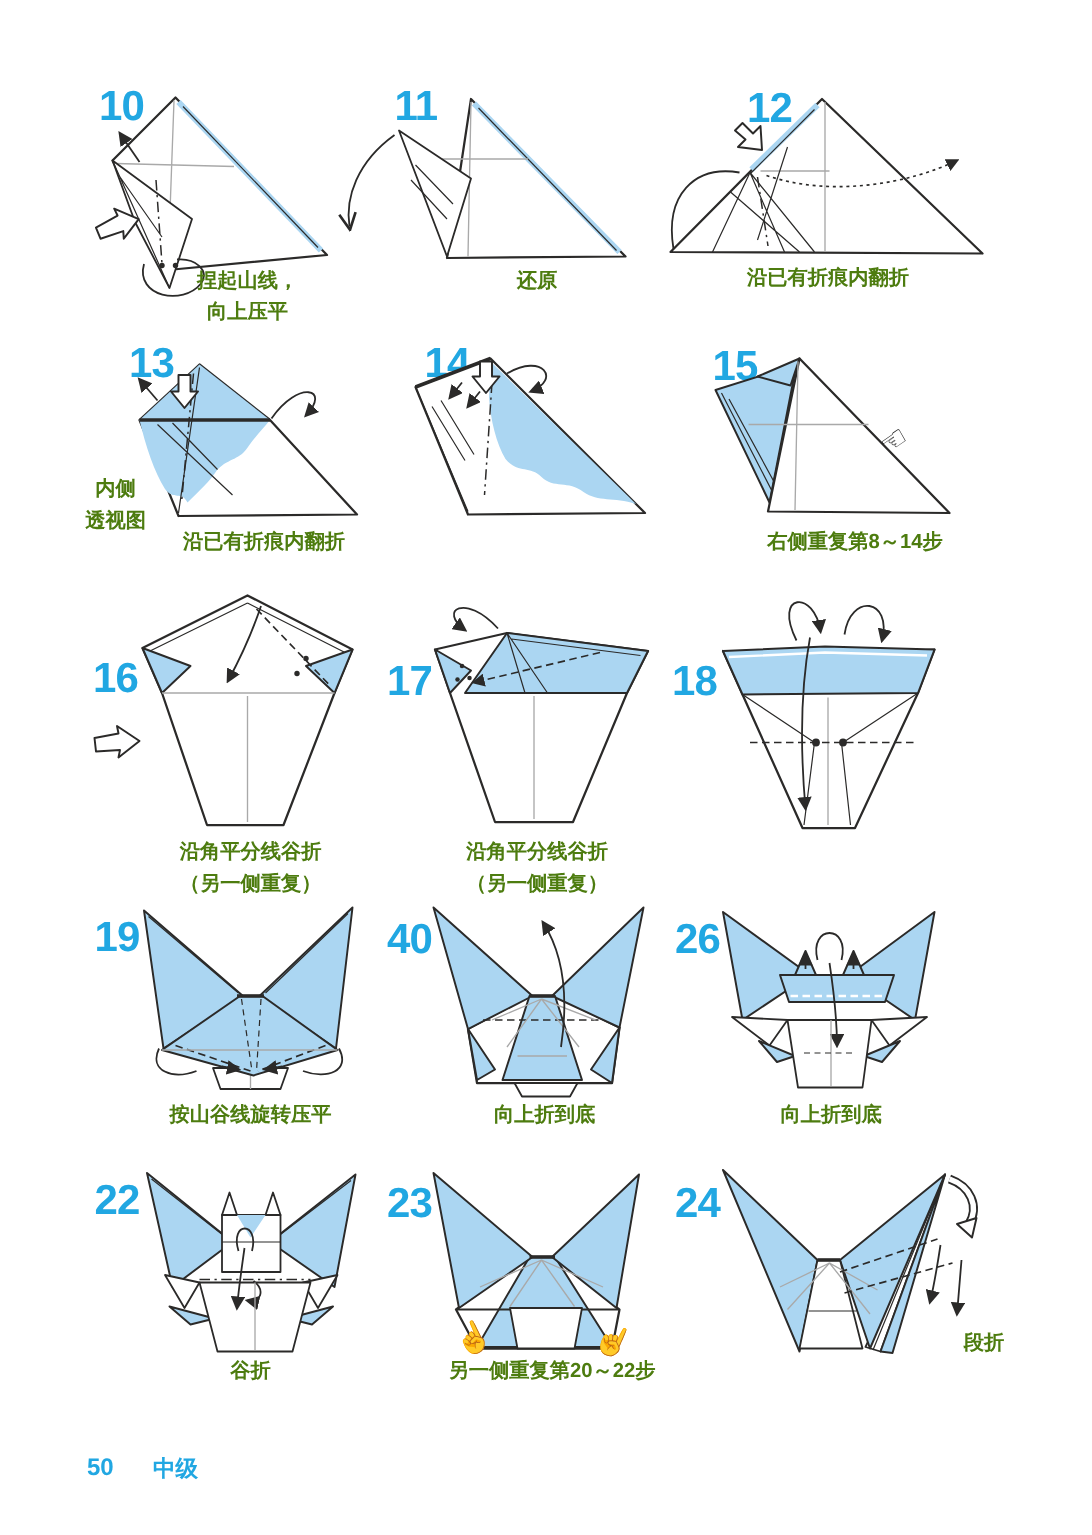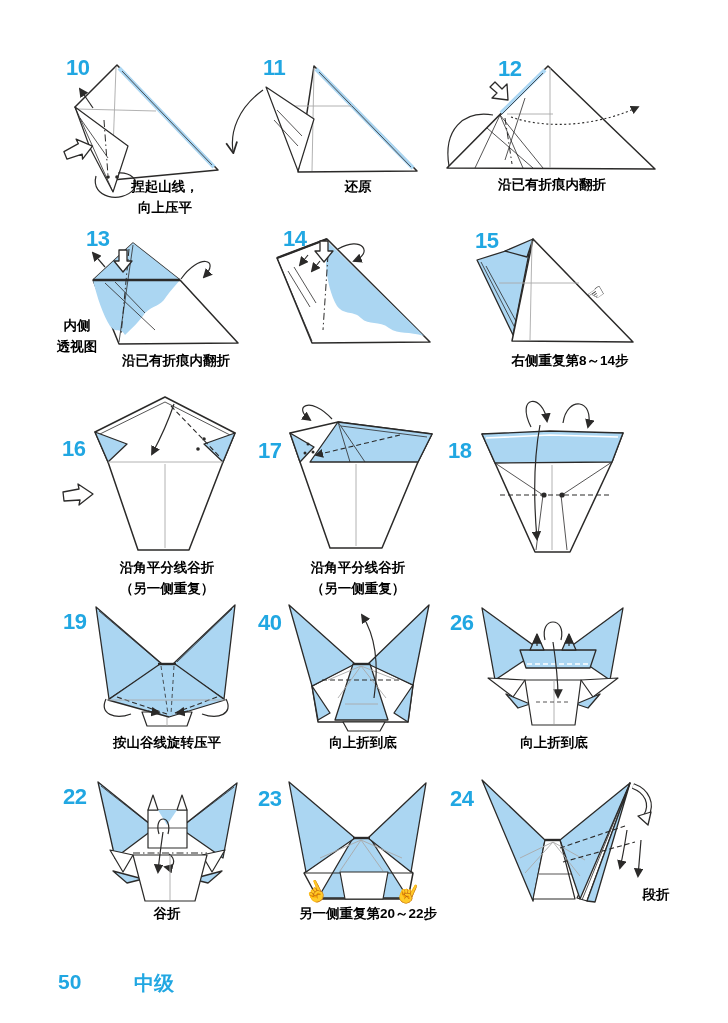--- a/index.html
+++ b/index.html
@@ -1,24 +1,24 @@
 <!DOCTYPE html>
 <html><head>
 <meta charset="utf-8">
 <style>
   html,body{margin:0;padding:0;background:#fff;}
   .page{position:relative;width:728px;height:1023px;background:#fff;overflow:hidden;
         font-family:"Liberation Sans",sans-serif;}
-  .stepnum{position:absolute;font-size:22px;font-weight:bold;color:#21a7e2;
+  .stepnum{position:absolute;font-size:28px;font-weight:bold;color:#21a7e2;
            letter-spacing:-0.5px;line-height:1;}
   .cap{position:absolute;transform:translateX(-50%);text-align:center;
-       font-size:13.5px;font-weight:bold;color:#000000;line-height:21px;white-space:nowrap;}
+       font-size:13.5px;font-weight:bold;color:#4d7c0f;line-height:21px;white-space:nowrap;}
   .fig{position:absolute;overflow:visible;}
-  .footer-num{position:absolute;left:58px;top:970px;font-size:21px;font-weight:bold;color:#21a7e2;text-align:center;}
-  .footer-level{position:absolute;left:102px;top:970px;font-size:20px;font-weight:bold;color:#21a7e2;margin-left:32px;}
+  .footer-num{position:absolute;left:58px;top:970px;font-size:16px;font-weight:bold;color:#21a7e2;text-align:center;}
+  .footer-level{position:absolute;left:102px;top:970px;font-size:15px;font-weight:bold;color:#21a7e2;}
   
   .o  {fill:#fff;stroke:#2b2a29;stroke-width:1.5;stroke-linejoin:round;}
   .o2 {fill:#fff;stroke:#2b2a29;stroke-width:1.2;stroke-linejoin:round;}
   .b  {fill:#abd6f2;stroke:#2b2a29;stroke-width:1.3;stroke-linejoin:round;}
   .bn {fill:#abd6f2;stroke:none;}
   .ln {fill:none;stroke:#2b2a29;stroke-width:1.2;}
   .lb {fill:none;stroke:#2b2a29;stroke-width:2.4;}
   .tn {fill:none;stroke:#2b2a29;stroke-width:0.8;}
   .gy {fill:none;stroke:#a9a9a9;stroke-width:0.9;}
   .ds {fill:none;stroke:#2b2a29;stroke-width:1.1;stroke-dasharray:5 3;}

